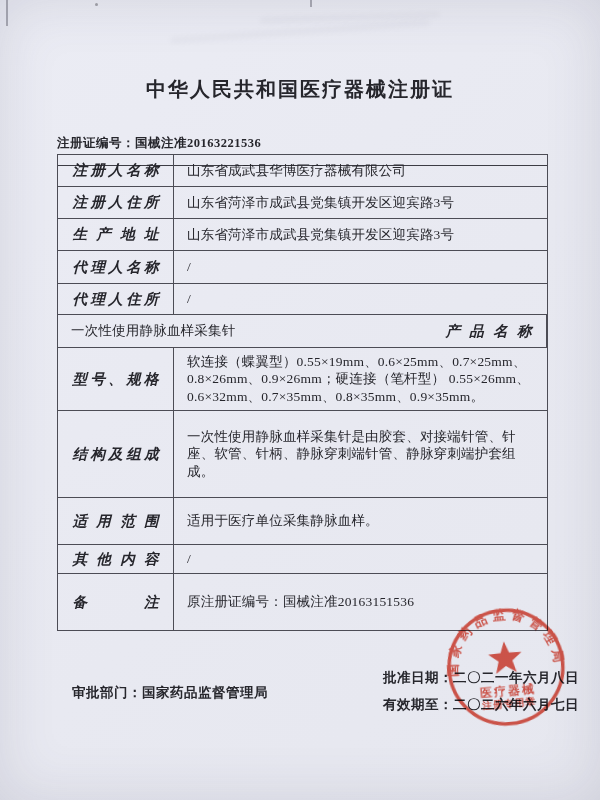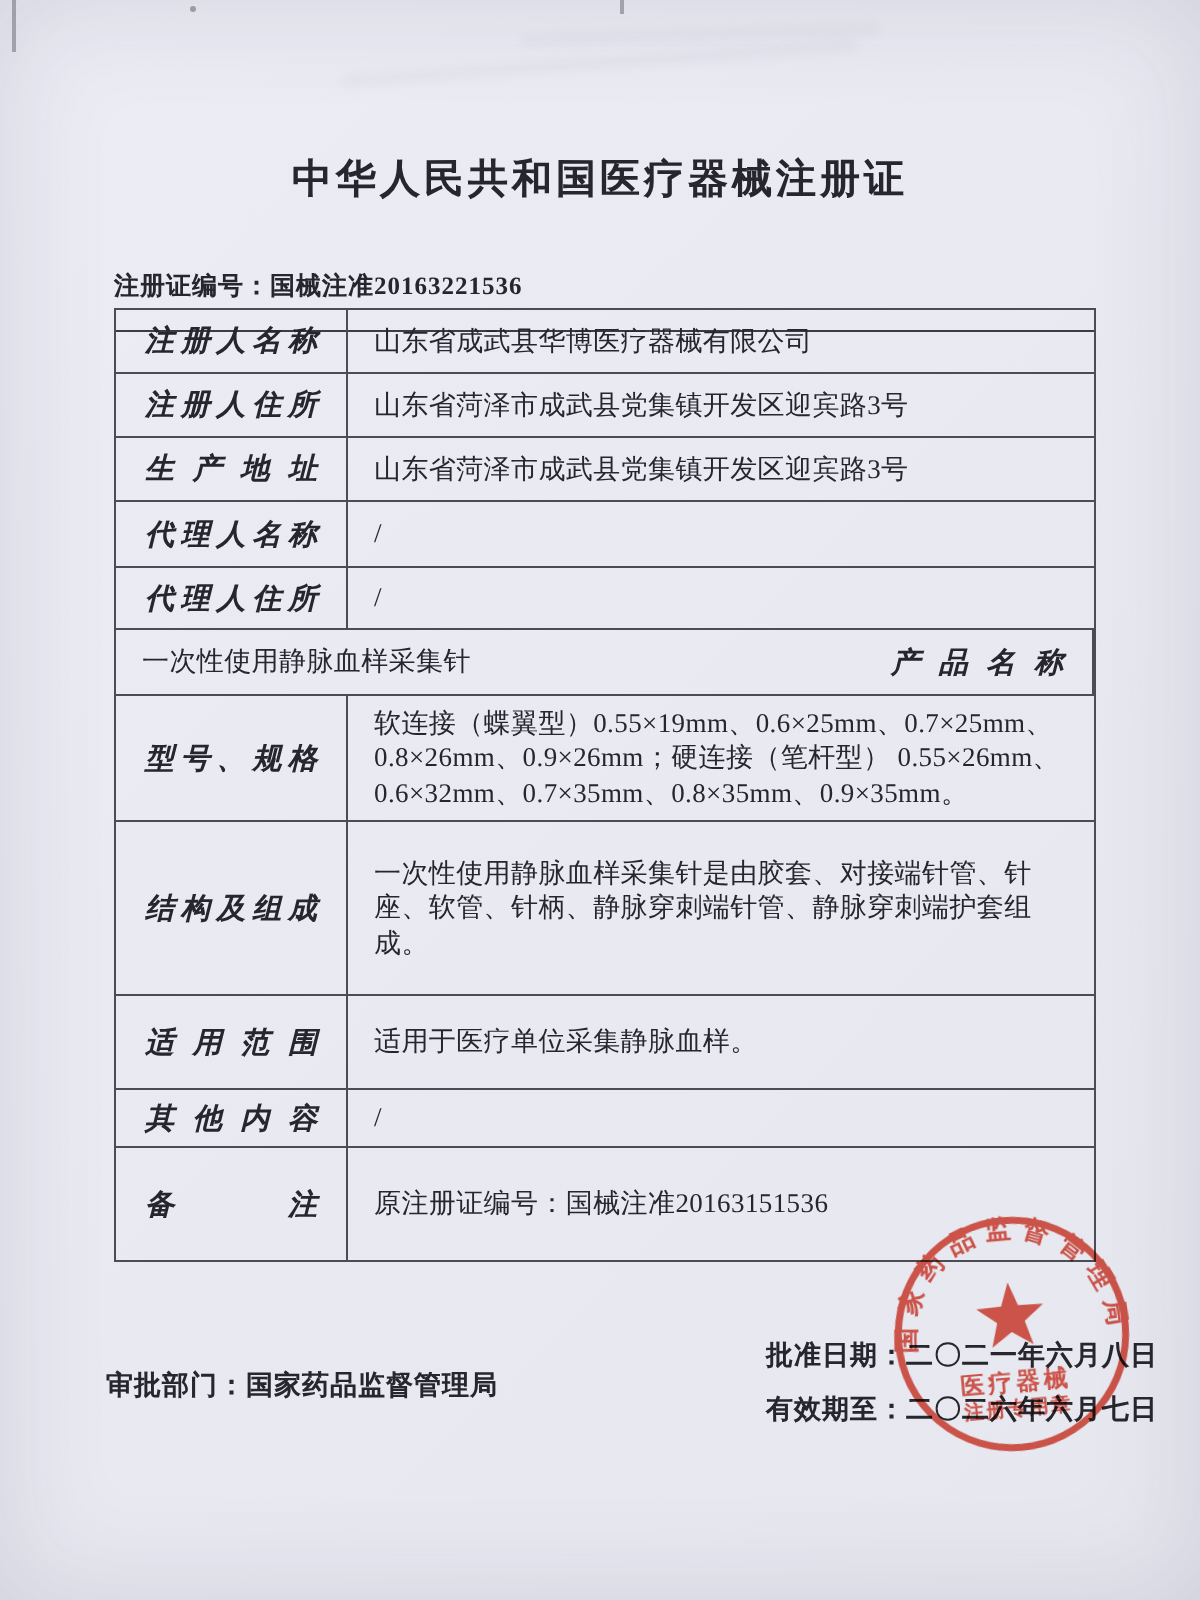--- a/index.html
+++ b/index.html
@@ -45,21 +45,21 @@
   }
   .cell.label .jt{
     display:block;width:86px;
     text-align:justify;text-align-last:justify;font-style:italic;
   }
   .cell.value{
     flex:1;padding:4px 8px 4px 13px;
     font-size:13.5px;line-height:17.5px;letter-spacing:.2px;
   }
   .footer-dept{
-    position:absolute;top:684px;left:53px;
+    position:absolute;top:684px;left:72px;
     font-size:13.5px;font-weight:600;letter-spacing:.5px;
   }
   .footer-dates{
     position:absolute;top:669px;left:383px;width:170px;
     font-size:13.5px;font-weight:600;letter-spacing:.5px;
   }
   .footer-dates .line{margin-bottom:9px;white-space:nowrap;}
   .seal{
     position:absolute;top:605px;left:444px;width:124px;height:124px;
     mix-blend-mode:multiply;opacity:.88;

